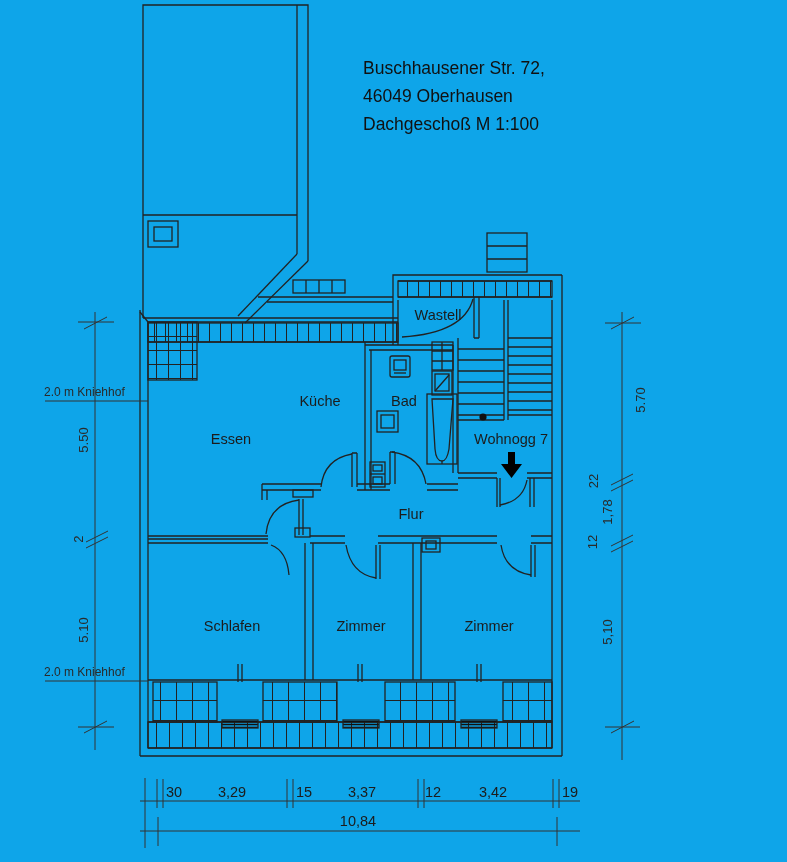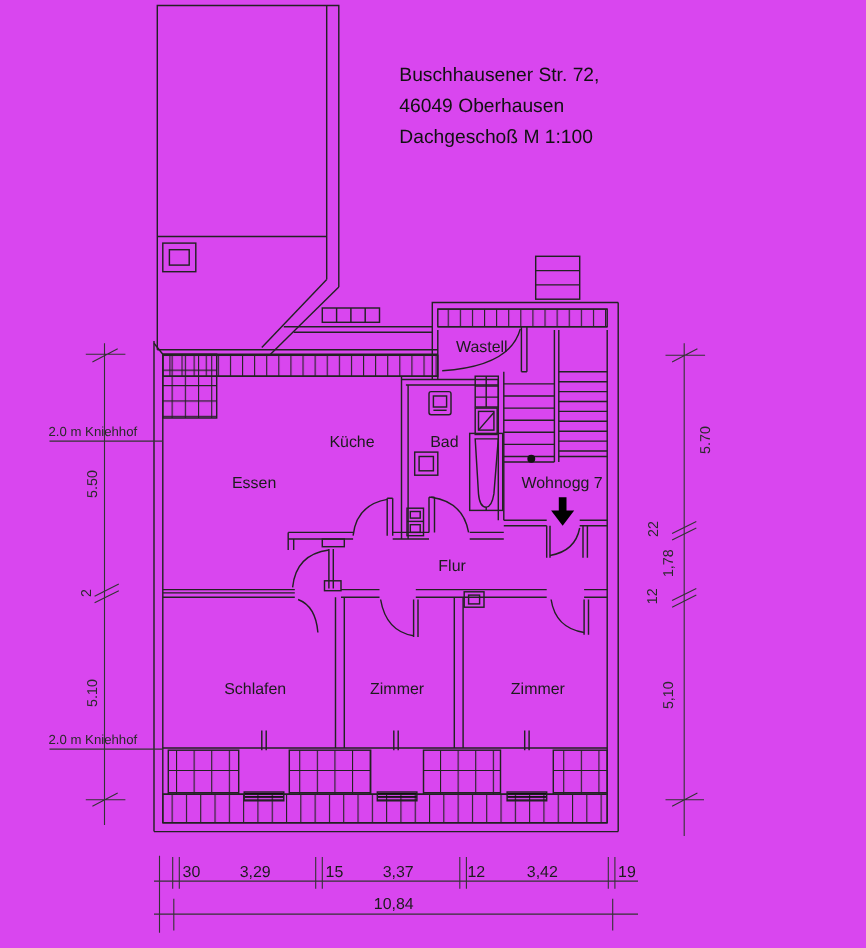--- a/index.html
+++ b/index.html
@@ -1,16 +1,16 @@
 <!DOCTYPE html>
 <html><head>
 <meta charset="utf-8">
 <style>
   html,body{margin:0;padding:0;background:#ffffff;}
-  .page{position:relative;width:787px;height:862px;background:#d946ef;overflow:hidden;
+  .page{position:relative;width:787px;height:862px;background:#0ea5e9;overflow:hidden;
         font-family:"Liberation Sans", sans-serif;}
   svg{position:absolute;left:0;top:0;}
   text{fill:#1c1c1c;}
   .room-label{font-size:14.5px;}
   .dim-label{font-size:13px;fill:#2a2a2a;}
   .dim-small{font-size:12px;fill:#2a2a2a;}
   .title-line{font-size:17.5px;fill:#111;}
 </style>
 </head>
 <body>

